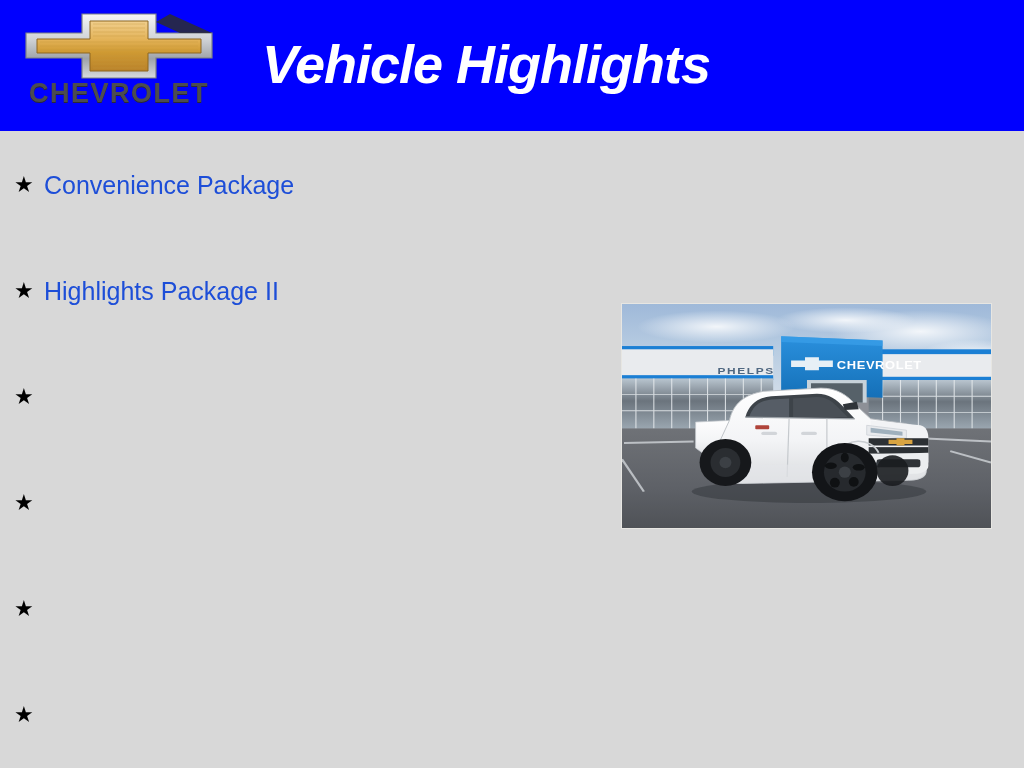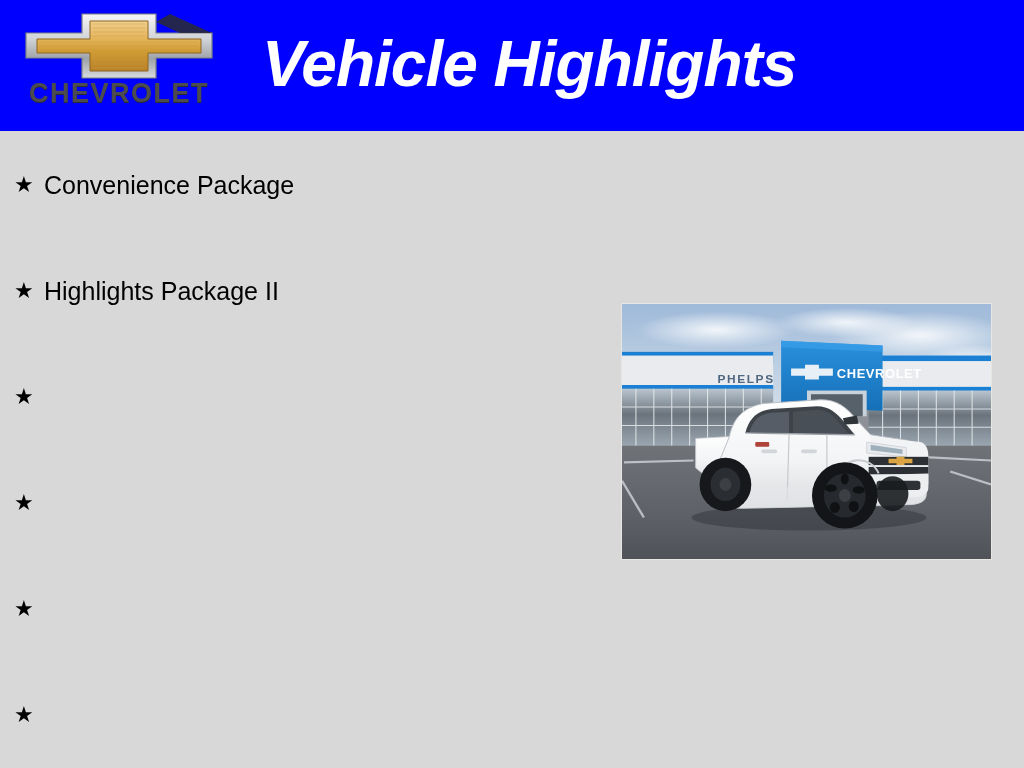--- a/index.html
+++ b/index.html
@@ -58,21 +58,21 @@
   .header-title {
     position: absolute;
     left: 262px;
     top: 14px;
     width: 752px;
     height: 100px;
     line-height: 100px;
     font-family: "Liberation Sans", sans-serif;
     font-style: italic;
     font-weight: bold;
-    font-size: 64px;
+    font-size: 54px;
     color: #ffffff;
     white-space: nowrap;
     letter-spacing: -1px;
   }
 
   
   .feature-list {
     position: absolute;
     left: 0;
     top: 131px;
@@ -100,32 +100,32 @@
     display: inline-block;
     width: 30px;
     font-size: 22px;
     line-height: 1;
     color: #000000;
     flex: 0 0 auto;
   }
   .feature-label {
     font-family: "Liberation Sans", sans-serif;
     font-size: 25px;
-    color: #000000;
+    color: #1d4ed8;
     line-height: 1;
   }
   .feature-item.wide .feature-label { letter-spacing: 0.4px; }
 
   
   .vehicle-photo {
     position: absolute;
     left: 621px;
     top: 303px;
     width: 371px;
-    height: 257px;
+    height: 226px;
     border: 1px solid #e7e6e2;
     box-sizing: border-box;
     overflow: hidden;
     background: #8d9097;
   }
   .photo-canvas {
     position: absolute;
     left: 0; top: 0;
     width: 100%;
     height: 100%;

